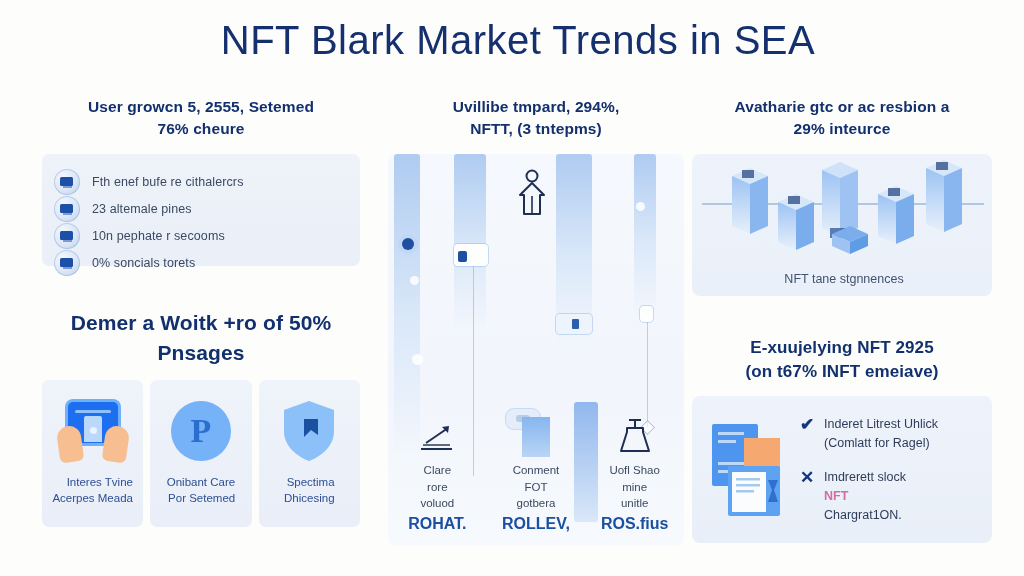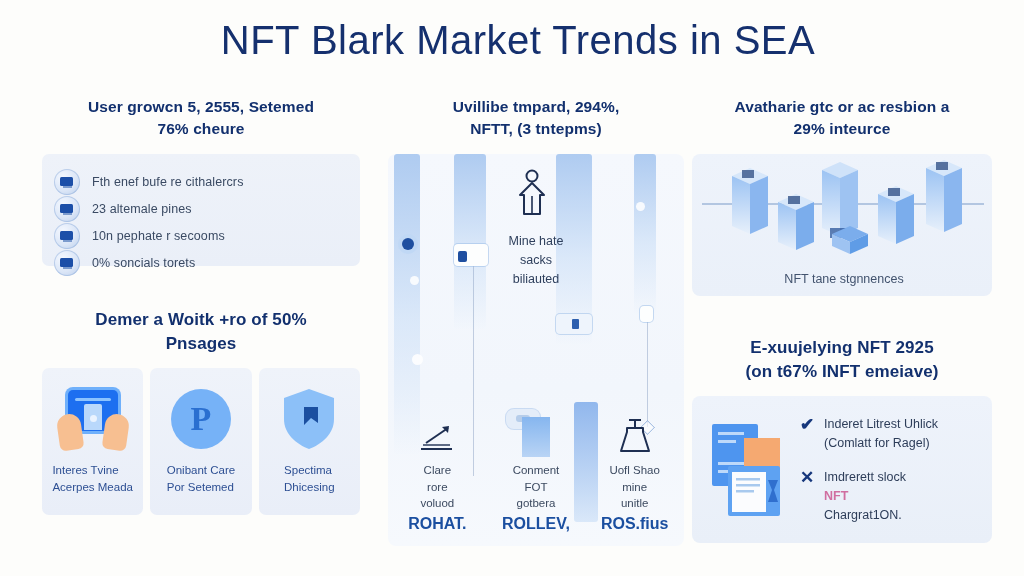--- a/index.html
+++ b/index.html
@@ -88,21 +88,21 @@
     border-radius: 7px;
     height: 147px;
     display: flex; flex-direction: column;
     align-items: center; justify-content: flex-start;
     padding-top: 14px;
     box-sizing: border-box;
   }
   .card-art { height: 74px; display:flex; align-items:center; justify-content:center; }
   .card-cap {
     margin-top: 6px;
-    text-align: left;
+    text-align: right;
     font-size: 11.5px;
     line-height: 1.45;
     color: #2d4f93;
     font-weight: 400;
   }
   .card-cap span { display:block; }
 
   
   .ico-tablet { position: relative; width: 74px; height: 62px; }
   .ico-tablet .slab {
@@ -286,21 +286,21 @@
       <div class="list-row">
         <span class="badge"></span>
         <span class="list-txt">10n pephate r secooms</span>
       </div>
       <div class="list-row">
         <span class="badge"></span>
         <span class="list-txt">0% soncials torets</span>
       </div>
     </div>
 
-    <div class="col-head" style="margin-top:42px;margin-bottom:12px;font-size:17px;">
+    <div class="col-head" style="margin-top:42px;margin-bottom:12px;font-size:21px;">
       <span class="ln">Demer a Woitk +ro of 50%</span>
       <span class="ln">Pnsages</span>
     </div>
 
     <div class="cards">
 
       <div class="card">
         <div class="card-art">
           <div class="ico-tablet">
             <div class="slab"></div>
@@ -367,25 +367,20 @@
       <div class="tagbox t1"></div>
       <div class="tagbox t2"></div>
       <div class="tagbox t3"></div>
 
       <svg class="person" viewBox="0 0 40 52">
         <circle cx="20" cy="8" r="5.5" fill="none" stroke="#1e2f52" stroke-width="2"></circle>
         <path d="M20 15 L32 27 L28 27 L28 46 L12 46 L12 27 L8 27 Z" fill="none" stroke="#1e2f52" stroke-width="2" stroke-linejoin="round"></path>
         <line x1="20" y1="28" x2="20" y2="46" stroke="#1e2f52" stroke-width="1.6"></line>
       </svg>
 
-      <div class="center-note">
-        <span>Mine hate</span>
-        <span>sacks</span>
-        <span>biliauted</span>
-      </div>
 
       <div class="pill"></div>
       <div class="diamond"></div>
 
       <div class="triplet">
 
         <div class="tri-item">
           <div class="tri-art">
             <svg width="38" height="34" viewBox="0 0 38 34">
               <line x1="3" y1="26" x2="34" y2="26" stroke="#1e2f52" stroke-width="2"></line>

